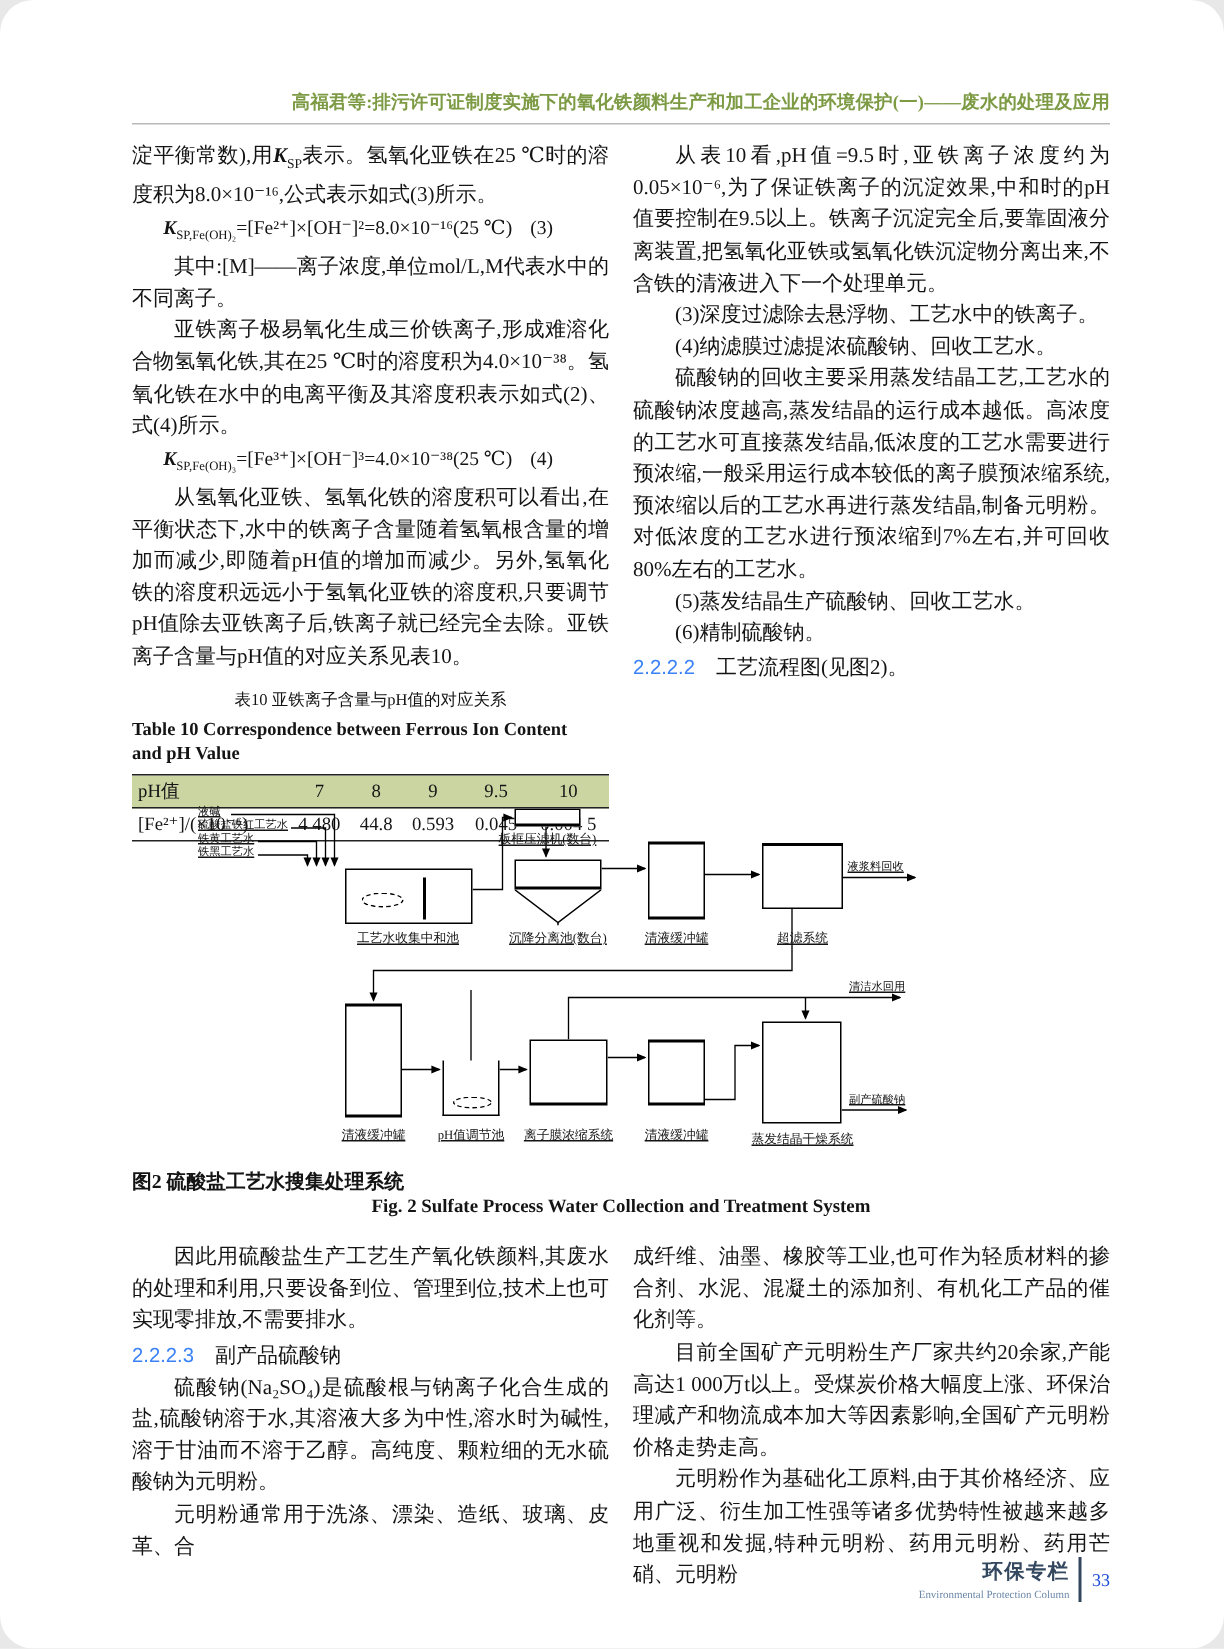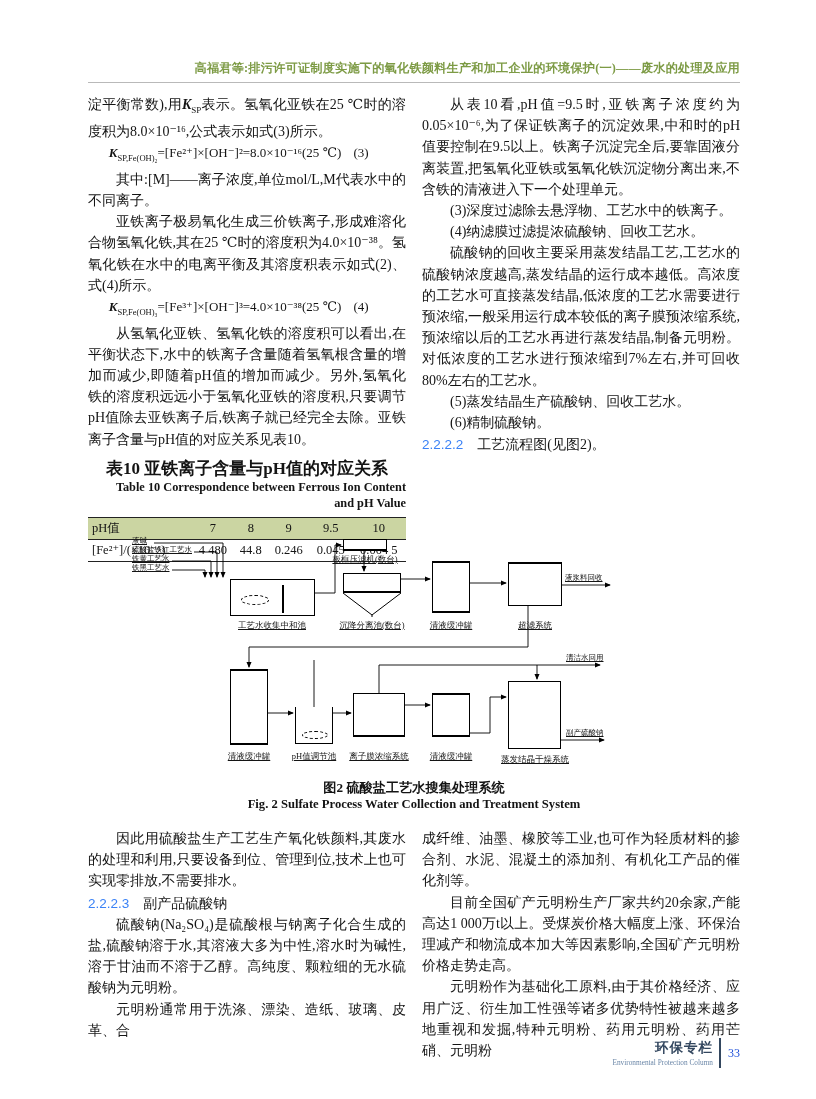--- a/index.html
+++ b/index.html
@@ -1,17 +1,17 @@
 <!DOCTYPE html>
 <html><head>
 <meta charset="utf-8">
 <style>
   html,body{margin:0;padding:0;background:#e8e8e8;}
   .page{position:relative;width:816px;height:1099px;background:#ffffff;margin:0 auto;
-        font-family:"Liberation Serif","DejaVu Serif",serif;color:#141414;overflow:hidden;}
+        font-family:"Liberation Serif","DejaVu Serif",serif;color:#141414;overflow:hidden;border-radius:22px;}
   
   .running-head{position:absolute;left:88px;top:60px;width:652px;text-align:right;
 
         font-size:12.2px;color:#7d9b45;font-weight:bold;letter-spacing:.2px;}
   .head-rule{position:absolute;left:88px;top:82px;width:652px;height:1px;background:#b9b9b9;}
   
   .col{position:absolute;width:318px;}
   .col-tl{left:88px;top:94px;}
   .col-tr{left:422px;top:94px;}
   .col-bl{left:88px;top:828px;}
@@ -20,43 +20,43 @@
   p.indent{text-indent:2em;}
   .equation{font-size:13px;line-height:22px;text-align:left;text-indent:1.6em;}
   .eq-k{font-style:italic;font-weight:bold;}
   .equation sub{font-size:8.5px;}
   .eq-num{margin-left:12px;}
   sub{font-size:9px;}
   .section-heading{margin-top:1px;}
   .sec-num{color:#3b82f6;font-family:"Liberation Sans","DejaVu Sans",sans-serif;
         font-size:13.5px;margin-right:14px;}
   
-  .tbl-caption-cn{font-weight:bold;font-size:17px;text-align:center;margin-top:8px;text-indent:0;}
-  .tbl-caption-en{font-weight:bold;font-size:12.3px;text-align:right;text-indent:0;line-height:16px;}
+  .tbl-caption-cn{font-weight:normal;font-size:11px;text-align:center;margin-top:8px;text-indent:0;}
+  .tbl-caption-en{font-weight:bold;font-size:12.3px;text-align:left;text-indent:0;line-height:16px;}
   table{border-collapse:collapse;width:100%;margin-top:6px;font-size:12.5px;}
   table tr.hdr{background:#cbd5a2;}
   table td{padding:2px 2px;text-align:center;line-height:17px;border:none;}
   table td:first-child{text-align:left;padding-left:4px;}
   tr.hdr td{border-top:1.8px solid #222;border-bottom:1px solid #222;}
   tr.datarow td{border-bottom:1.8px solid #222;}
   
   .figure{position:absolute;left:88px;top:535px;width:652px;height:240px;}
   .figure svg{position:absolute;left:0;top:0;}
   .node{position:absolute;border:1px solid #000;background:#fff;box-sizing:border-box;}
   .tank{border-top-width:2.5px;border-bottom-width:2.5px;}
   .thick-top{border-top-width:2.5px;}
   .thick-bottom{border-bottom-width:2.5px;}
   .open-top{border-top:none;}
   .dlabel{position:absolute;font-size:8.5px;line-height:11px;text-align:center;white-space:nowrap;}
   .dlabel span{text-decoration:underline;}
   .inlet{position:absolute;font-size:7.5px;line-height:9px;white-space:nowrap;text-decoration:underline;}
   .flowtag{position:absolute;font-size:7.5px;line-height:9px;white-space:nowrap;text-decoration:underline;}
   .stir{position:absolute;border:1px dashed #000;border-radius:50%;}
   .divline{position:absolute;background:#000;}
-  .fig-cap-cn{position:absolute;left:88px;top:779px;width:652px;text-align:center;
+  .fig-cap-cn{position:absolute;left:88px;top:779px;width:652px;text-align:left;
         font-weight:bold;font-size:13.2px;}
   .fig-cap-en{position:absolute;left:88px;top:797px;width:652px;text-align:center;
         font-weight:bold;font-size:12.6px;}
   
   .footer{position:absolute;right:76px;top:1038px;display:flex;align-items:center;}
   .footer .cnblock{text-align:right;margin-right:6px;}
   .footer .cn{font-size:13.5px;font-weight:bold;color:#33475f;letter-spacing:1px;}
   .footer .en{font-size:7.3px;color:#6b87a8;margin-top:1px;}
   .footer .bar{width:2px;height:30px;background:#33475f;margin-right:7px;}
   .footer .num{font-size:12px;color:#1d4ed8;font-family:"Liberation Serif",serif;}
@@ -87,21 +87,21 @@
         <td>7</td>
         <td>8</td>
         <td>9</td>
         <td>9.5</td>
         <td>10</td>
       </tr>
       <tr class="datarow">
         <td>[Fe²⁺]/(×10⁻⁶)</td>
         <td>4 480</td>
         <td>44.8</td>
-        <td>0.246</td>
+        <td>0.593</td>
         <td>0.045</td>
         <td>0.004 5</td>
       </tr>
     </tbody>
       </table>
   </div>
 
   <div class="col col-tr">
     <p class="indent">从表10看,pH值=9.5时,亚铁离子浓度约为0.05×10⁻⁶,为了保证铁离子的沉淀效果,中和时的pH值要控制在9.5以上。铁离子沉淀完全后,要靠固液分离装置,把氢氧化亚铁或氢氧化铁沉淀物分离出来,不含铁的清液进入下一个处理单元。</p>
     <p class="indent">(3)深度过滤除去悬浮物、工艺水中的铁离子。</p>

